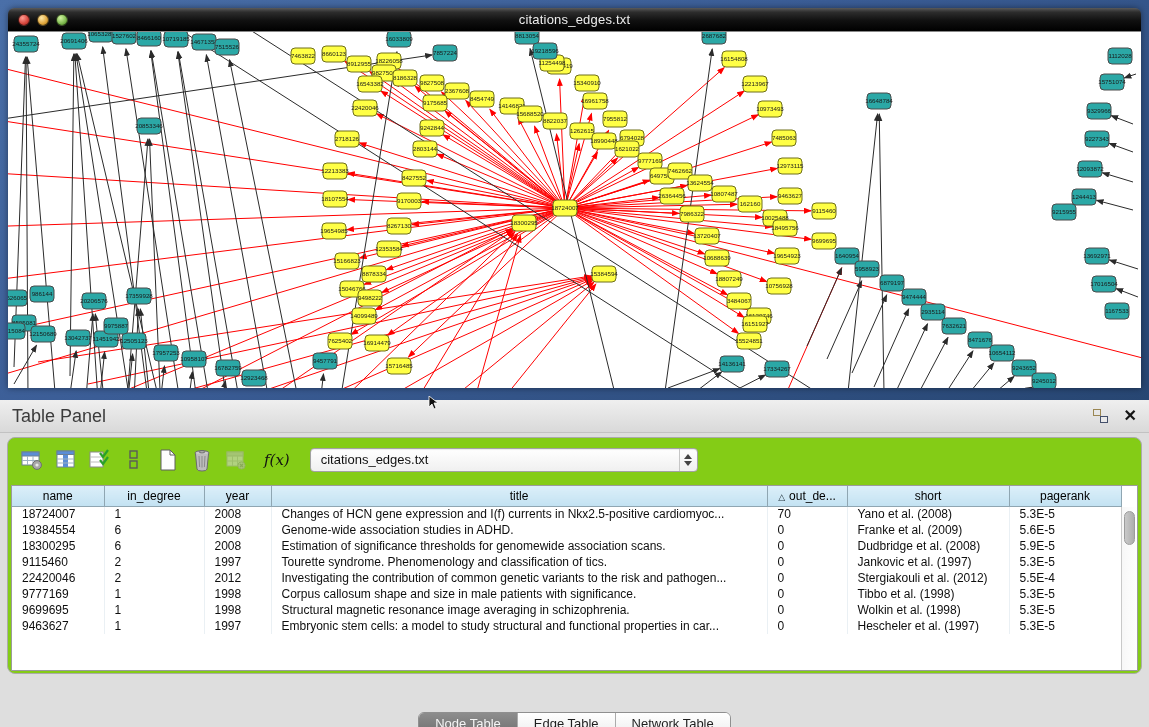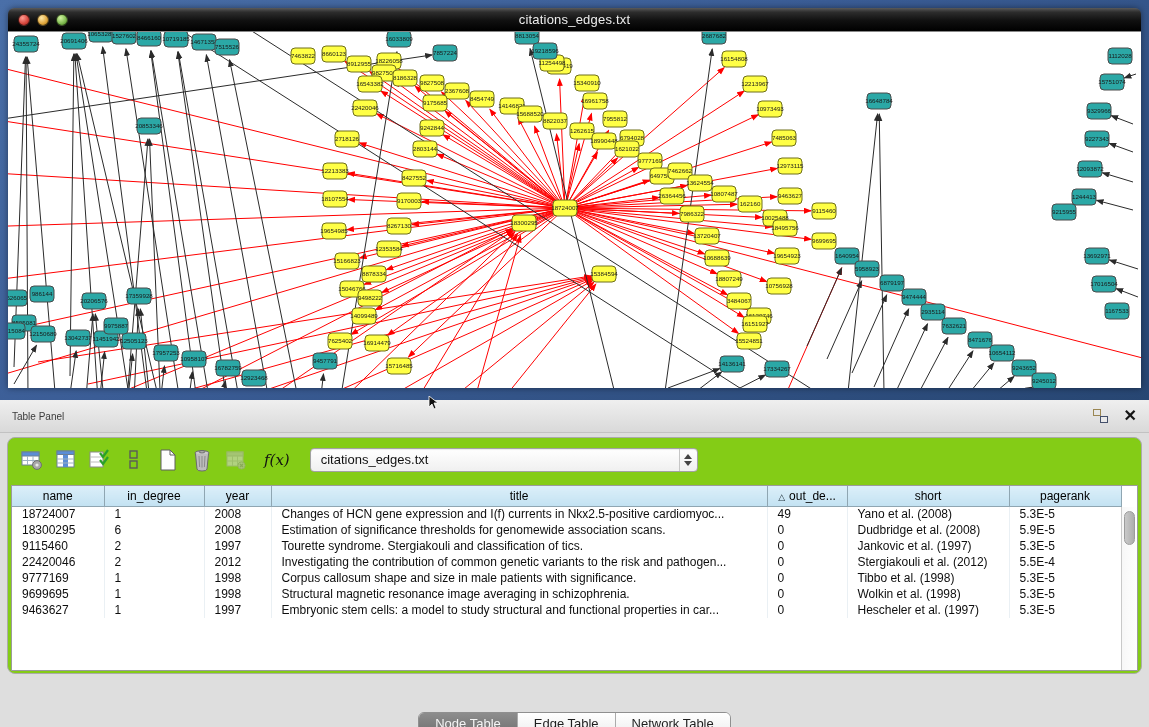--- a/index.html
+++ b/index.html
@@ -21,21 +21,21 @@
   .win-title { position:absolute; left:0; right:0; text-align:center; color:#EDEDED;
     font-size:13px; letter-spacing:.2px; }
   .canvas { height:357px; background:#fff; position:relative; overflow:hidden; border-top:1px solid #888; }
   .canvas svg { position:absolute; left:0; top:0; }
   .mouse-cursor { position:absolute; left:428px; top:396px; z-index:9; }
 
   
   .table-panel { position:absolute; left:0; top:400px; width:1149px; height:327px; background:#DEDEDE; }
   .panel-header { height:33px; background:linear-gradient(#EFEFEF,#D9D9D9); border-bottom:1px solid #C2C2C2;
     display:flex; align-items:center; padding:0 12px; }
-  .panel-title { font-size:10px; color:#3B3B3B; flex:1; }
+  .panel-title { font-size:18px; color:#3B3B3B; flex:1; }
   .float-icon { width:15px; height:14px; position:relative; margin-right:16px; cursor:default; }
   .float-icon .sq1 { position:absolute; left:0; top:0; width:8px; height:7px; border:1.5px solid #9A8652; }
   .float-icon .sq2 { position:absolute; right:0; bottom:0; width:8px; height:7px; border:1.5px solid #44506B; background:#E9E9E9; }
   .close-icon { font-size:16px; font-weight:bold; color:#141414; line-height:14px; cursor:default; }
 
   .panel-inset { position:absolute; left:7px; top:37px; width:1135px; height:237px;
     border:1px solid #ABABAB; border-radius:8px; background:#84cc16; }
   .toolbar { display:flex; align-items:center; gap:6px; padding:8px 0 5px 10px; height:40px; }
   .tool-btn { width:28px; height:26px; display:flex; align-items:center; justify-content:center; background:transparent; border:0; }
   .fx { font-family:"DejaVu Serif", serif; font-style:italic; font-size:15px; color:#111; margin:0 4px 0 8px; }
@@ -861,38 +861,47 @@
               <th><span>short</span></th>
               <th><span>pagerank</span></th>
             </tr>
           </thead>
         <tbody id="tbody">
             <tr>
               <td>18724007</td>
               <td>1</td>
               <td>2008</td>
               <td>Changes of HCN gene expression and I(f) currents in Nkx2.5-positive cardiomyoc...</td>
-              <td>49</td>
+              <td>70</td>
               <td>Yano et al. (2008)</td>
               <td>5.3E-5</td>
+            </tr>
+            <tr>
+              <td>19384554</td>
+              <td>6</td>
+              <td>2009</td>
+              <td>Genome-wide association studies in ADHD.</td>
+              <td>0</td>
+              <td>Franke et al. (2009)</td>
+              <td>5.6E-5</td>
             </tr>
             <tr>
               <td>18300295</td>
               <td>6</td>
               <td>2008</td>
               <td>Estimation of significance thresholds for genomewide association scans.</td>
               <td>0</td>
               <td>Dudbridge et al. (2008)</td>
               <td>5.9E-5</td>
             </tr>
             <tr>
               <td>9115460</td>
               <td>2</td>
               <td>1997</td>
-              <td>Tourette syndrome. Stergiakouli and classification of tics.</td>
+              <td>Tourette syndrome. Phenomenology and classification of tics.</td>
               <td>0</td>
               <td>Jankovic et al. (1997)</td>
               <td>5.3E-5</td>
             </tr>
             <tr>
               <td>22420046</td>
               <td>2</td>
               <td>2012</td>
               <td>Investigating the contribution of common genetic variants to the risk and pathogen...</td>
               <td>0</td>

